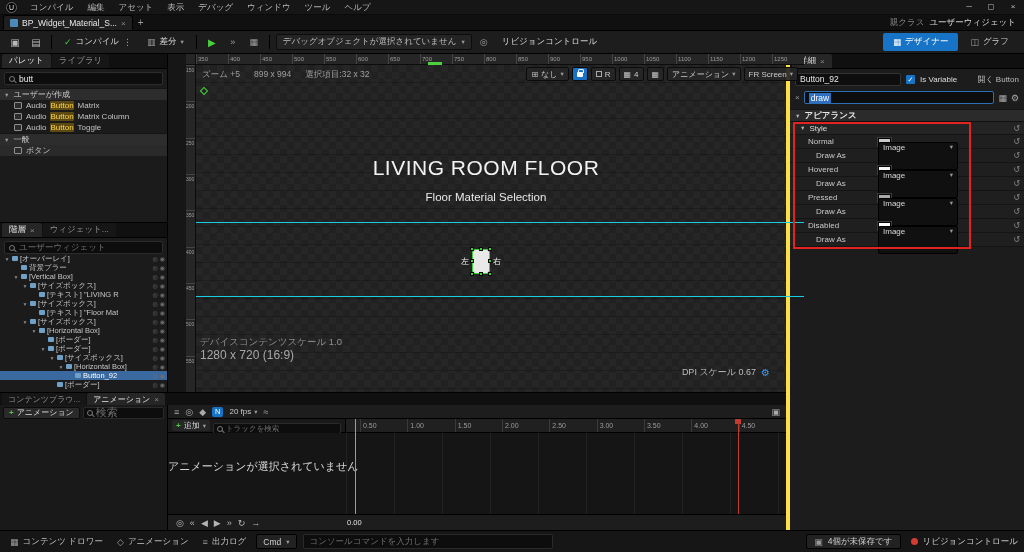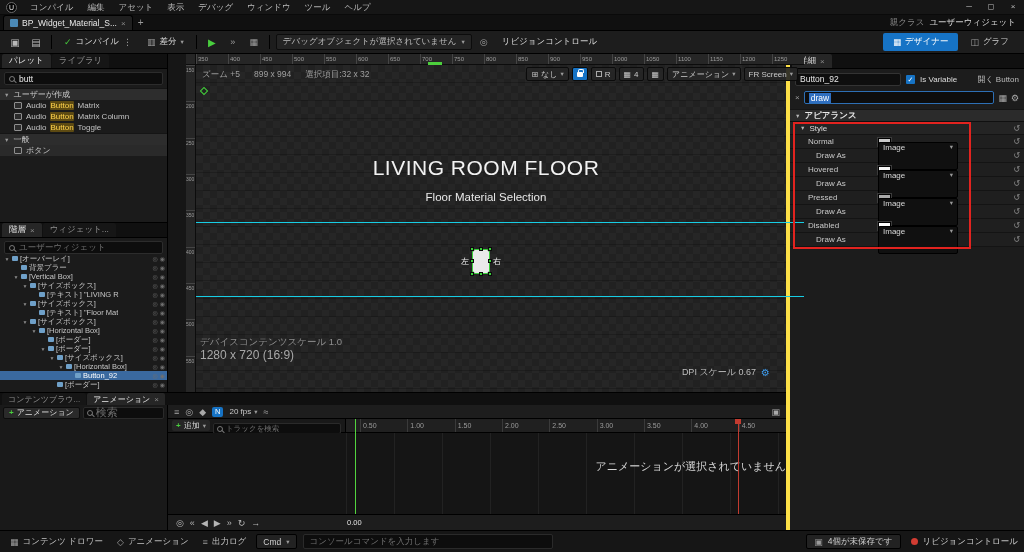--- a/index.html
+++ b/index.html
@@ -122,21 +122,21 @@
   .seq-header { position:absolute; top:14px; left:0; right:0; height:14px; display:flex; border-bottom:1px solid #000; background:#191919; }
   .seq-left { width:178px; display:flex; align-items:center; gap:3px; padding:0 4px; border-right:1px solid #000; flex:none; }
   .add-track { display:flex; align-items:center; gap:3px; color:#ddd; font-size:8px; padding:0 4px; height:11px; background:#262626; border-radius:2px; }
   .track-search { flex:1; height:11px; background:#0d0d0d; border:1px solid #2a2a2a; border-radius:2px; display:flex; align-items:center; gap:3px; padding:0 3px; color:#6f6f6f; font-size:7.5px;margin-top:6px; }
   .seq-ruler { flex:1; display:flex; position:relative; background:#202020; }
   .seq-spacer { width:14px; }
   .seq-ticks { flex:1; display:flex; }
   .seq-tick { flex:1; border-left:1px solid #3a3a3a; color:#9a9a9a; font-size:7px; padding-left:2px; line-height:13px; white-space:nowrap; overflow:hidden; }
   .seq-body { position:absolute; top:28px; bottom:16px; left:0; right:0; background:#151515; }
   .seq-grid { position:absolute; left:178px; top:0; bottom:0; right:0; background:repeating-linear-gradient(90deg,#222 0 1px,transparent 1px 48px); }
-  .no-anim { position:absolute; left:0; right:0; top:26px; text-align:right; color:#d6d6d6; font-size:11px; }
+  .no-anim { position:absolute; left:0; right:0; top:26px; text-align:left; color:#d6d6d6; font-size:11px; }
   .playhead { position:absolute; left:187px; top:14px; height:95px; width:1px; background:#52d43e; z-index:4; }
   .red-marker { position:absolute; left:570px; top:14px; height:95px; width:1px; background:#c23b30; z-index:4; }
   .red-tick { position:absolute; left:567px; top:14px; width:6px; height:5px; background:#c23b30; z-index:4; }
   .seq-transport { position:absolute; bottom:0; left:0; right:0; height:16px; display:flex; align-items:center; gap:6px; padding:0 8px; background:#1d1d1d; border-top:1px solid #000; }
   .tp-ic { color:#b5b5b5; font-size:9px; }
   .ph-label { position:absolute; left:179px; bottom:3px; font-size:7.5px; color:#e0e0e0; z-index:5; }
 
   
   .details { position:absolute; left:786px; top:54px; width:238px; height:476px; background:#1c1c1c; border-left:4px solid #fde047; }
   .d-name-row { display:flex; align-items:center; gap:5px; padding:4px 5px 2px; }

